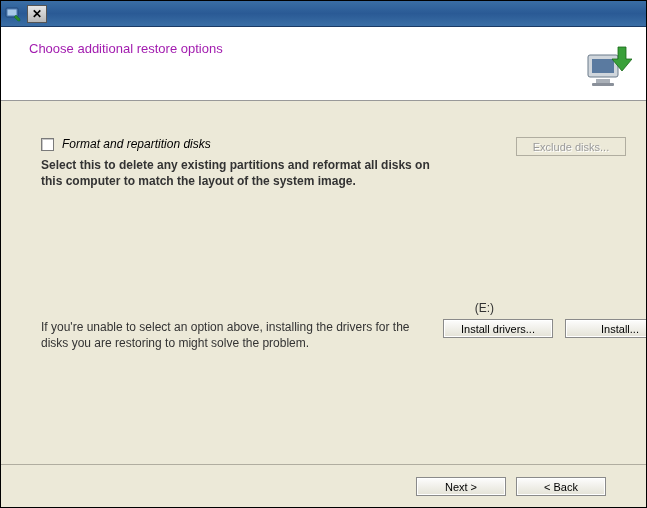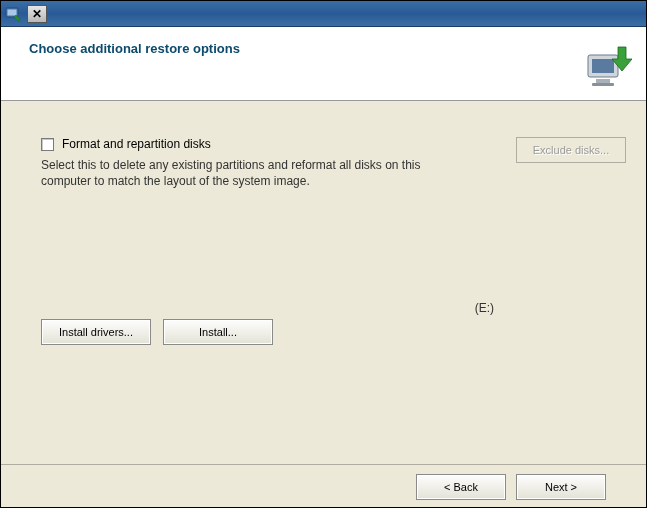--- a/index.html
+++ b/index.html
@@ -49,22 +49,22 @@
     height: 74px;
     background: #fff;
     display: flex;
     align-items: flex-start;
     padding: 14px 16px 10px 28px;
     border-bottom: 1px solid #999;
     position: relative;
   }
   .header-title {
     font-size: 13px;
-    font-weight: bold;
-    color: #0c4a6e;
+    font-weight: normal;
+    color: #a21caf;
   }
   .header-graphic {
     position: absolute;
     right: 14px;
     top: 18px;
     width: 50px;
     height: 46px;
   }
   .body {
     background: #ece9d8;
@@ -79,41 +79,43 @@
   }
   .row-top .left {
     flex: 1;
     color: #333;
   }
   .checkbox-line {
     display: flex;
     align-items: center;
     gap: 8px;
     margin-bottom: 6px;
+    font-style: italic;
   }
   .chk {
     width: 13px; height: 13px;
     background: #fff;
     border: 1px solid #7a7a7a;
     box-shadow: inset 1px 1px 0 #c8c8c8;
     cursor: pointer;
   }
   .chk-label {
     font-size: 12px;
     color: #000;
   }
   .desc {
     font-size: 12px;
     line-height: 1.35;
     color: #333;
     max-width: 390px;
+    font-weight: bold;
   }
   .btn {
     min-width: 110px;
-    height: 26px;
+    height: 19px;
     background: linear-gradient(180deg,#fdfdfd,#e4e2d6);
     border: 1px solid #8a8a8a;
     font-family: inherit;
     font-size: 11px;
     cursor: pointer;
     padding: 0 10px;
     color: #000;
     display: inline-flex;
     align-items: center;
     justify-content: center;
@@ -206,25 +208,26 @@
         <span class="chk-label">Format and repartition disks</span>
       </label>
       <div class="desc">Select this to delete any existing partitions and reformat all disks on this computer to match the layout of the system image.</div>
     </div>
     <button class="btn" disabled="">Exclude disks...</button>
   </div>
 
   <div class="drive-letter">(E:)</div>
 
   <div class="row-bottom">
+    <div class="left">If you're unable to select an option above, installing the drivers for the disks you are restoring to might solve the problem.</div>
     <div class="btn-col">
       <button class="btn">Install drivers...</button>
       <button class="btn">Install...</button>
     </div>
   </div>
 
 </div>
 
 <div class="footer">
+  <button class="btn">Next &gt;</button>
   <button class="btn">&lt; Back</button>
-  <button class="btn">Next &gt;</button>
   <span class="spacer"></span>
 </div>
 
 </body></html>

